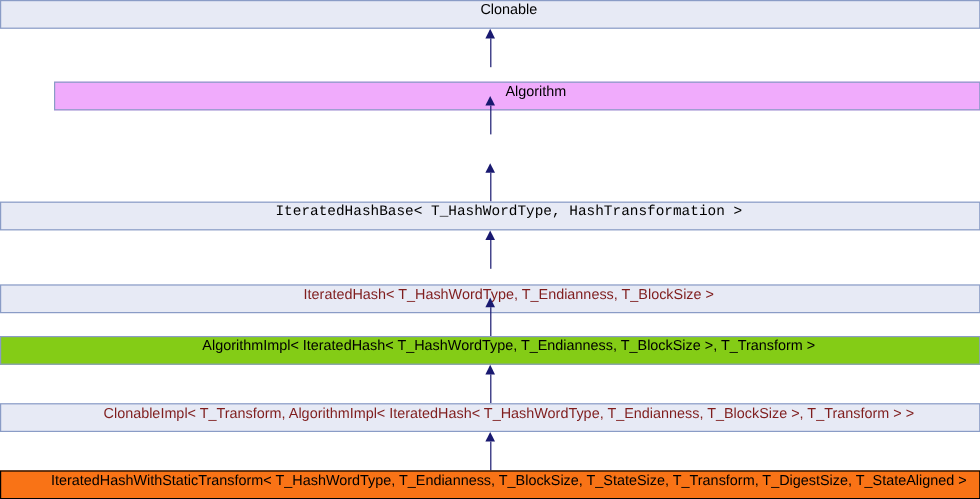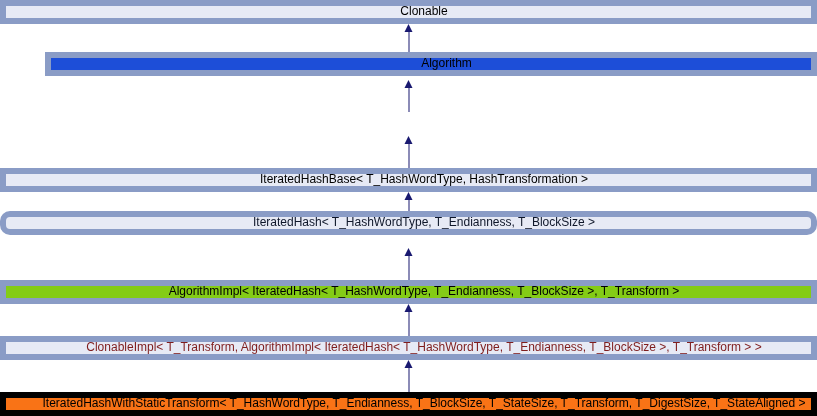--- a/index.html
+++ b/index.html
@@ -10,24 +10,24 @@
     background:#ffffff;
     font-family:"Liberation Sans", sans-serif;
     overflow:hidden;
   }
   .node{
     position:absolute;
     left:0;
     right:0;
     height:24px;
     box-sizing:border-box;
-    border:6px solid #1d4ed8;
+    border:1px solid #1d4ed8;
     background:#E7EAF5;
     display:flex;
-    align-items:flex-end;
+    align-items:flex-start;
     justify-content:center;
     font-size:12px;
     color:#000000;
     white-space:nowrap;
     padding-left:31px;
   }
   .node.current{cursor:default;}
   .node:not(.current){cursor:pointer;}
   .node-label{
     display:inline-block;
@@ -59,39 +59,39 @@
 <body>
 
 <div class="diagram" id="diagram" style="background: rgb(255, 255, 255);">
     <div class="node" style="top: 0px; background: rgb(231, 234, 245); border-color: rgb(138, 156, 198); color: rgb(0, 0, 0);">
     <span class="node-label">Clonable</span>
   </div>
     <div class="arrow" style="top: 24px; height: 32px;">
     <div class="arrow-head" style="border-bottom-color: rgb(25, 25, 112);"></div>
     <div class="arrow-line" style="background: rgb(25, 25, 112);"></div>
   </div>
-    <div class="node" style="top: 52px; background: #1d4ed8; border-color: rgb(138, 156, 198); color: rgb(0, 0, 0); margin-left: 45px;">
+    <div class="node" style="top: 68px; background: #f0abfc; border-color: rgb(138, 156, 198); color: rgb(0, 0, 0); margin-left: 45px;">
     <span class="node-label">Algorithm</span>
   </div>
     <div class="arrow" style="top: 80px; height: 32px;">
     <div class="arrow-head" style="border-bottom-color: rgb(25, 25, 112);"></div>
     <div class="arrow-line" style="background: rgb(25, 25, 112);"></div>
   </div>
     <div class="arrow" style="top: 136px; height: 32px;">
     <div class="arrow-head" style="border-bottom-color: rgb(25, 25, 112);"></div>
     <div class="arrow-line" style="background: rgb(25, 25, 112);"></div>
   </div>
-    <div class="node" style="top: 168px; background: rgb(231, 234, 245); border-color: rgb(138, 156, 198); color: rgb(0, 0, 0);">
+    <div class="node" style="top: 168px; background: rgb(231, 234, 245); border-color: rgb(138, 156, 198); color: rgb(0, 0, 0); font-family: Liberation Mono, monospace;">
     <span class="node-label">IteratedHashBase&lt; T_HashWordType, HashTransformation &gt;</span>
   </div>
     <div class="arrow" style="top: 192px; height: 32px;">
     <div class="arrow-head" style="border-bottom-color: rgb(25, 25, 112);"></div>
     <div class="arrow-line" style="background: rgb(25, 25, 112);"></div>
   </div>
-    <div class="node" style="top: 211px; background: rgb(231, 234, 245); border-color: rgb(138, 156, 198); color: #0f172a; border-radius: 10px;">
+    <div class="node" style="top: 237px; background: rgb(231, 234, 245); border-color: rgb(138, 156, 198); color: #7f1d1d;">
     <span class="node-label">IteratedHash&lt; T_HashWordType, T_Endianness, T_BlockSize &gt;</span>
   </div>
     <div class="arrow" style="top: 248px; height: 32px;">
     <div class="arrow-head" style="border-bottom-color: rgb(25, 25, 112);"></div>
     <div class="arrow-line" style="background: rgb(25, 25, 112);"></div>
   </div>
     <div class="node" style="top: 280px; background: #84cc16; border-color: rgb(138, 156, 198); color: rgb(0, 0, 0);">
     <span class="node-label">AlgorithmImpl&lt; IteratedHash&lt; T_HashWordType, T_Endianness, T_BlockSize &gt;, T_Transform &gt;</span>
   </div>
     <div class="arrow" style="top: 304px; height: 32px;">

